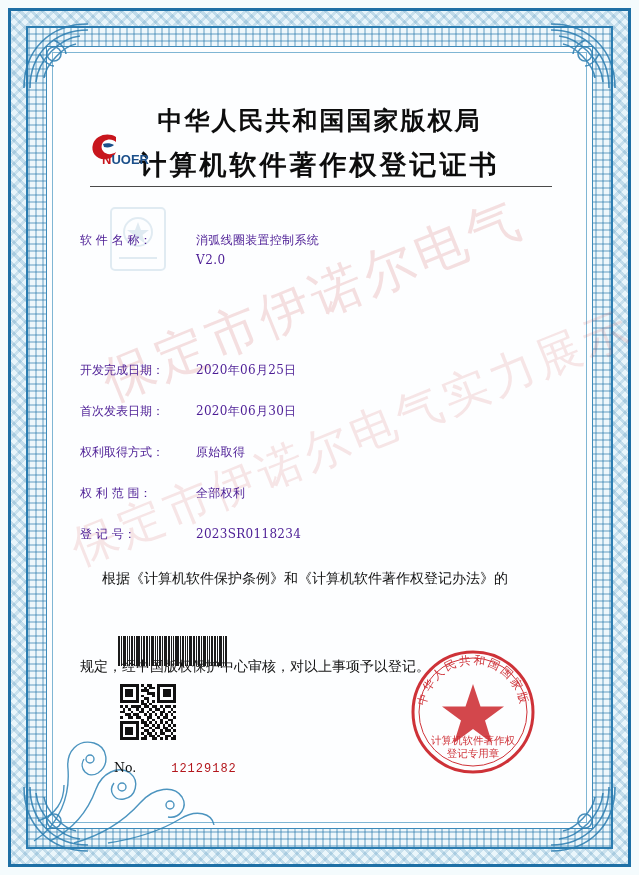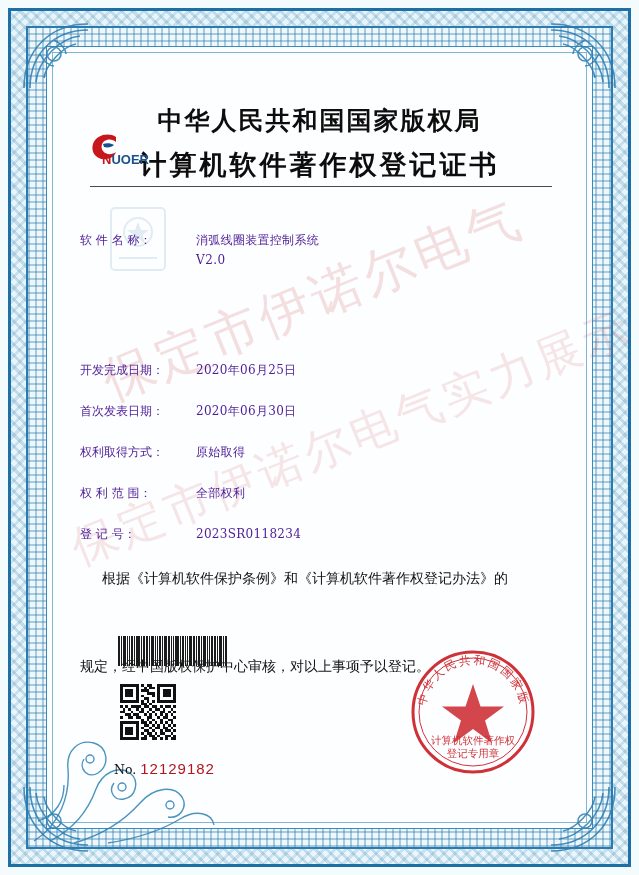--- a/index.html
+++ b/index.html
@@ -248,22 +248,23 @@
     position: absolute;
     left: 62px;
     top: 708px;
     font-size: 12.5px;
     color: #111;
     font-family: "DejaVu Serif", serif;
   }
   .serial .num {
     color: #b3161c;
     letter-spacing: 1px;
-    font-family: Liberation Sans, sans-serif;
-    font-size: 15px;
+    font-family: Liberation Mono, monospace;
+    font-size: 12px;
+    margin-left: 31px;
   }
 
   .issue-date {
     position: absolute;
     right: 28px;
     top: 704px;
     font-size: 14.5px;
     color: #111;
     font-family: "DejaVu Serif", serif;
     letter-spacing: 0.5px;

